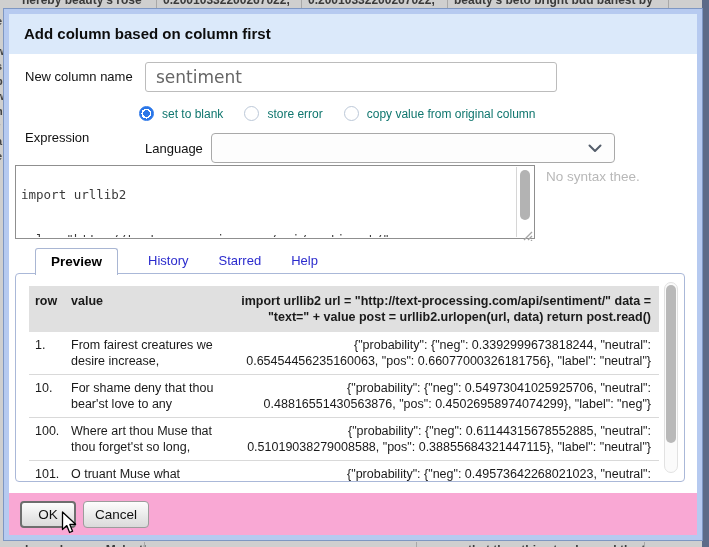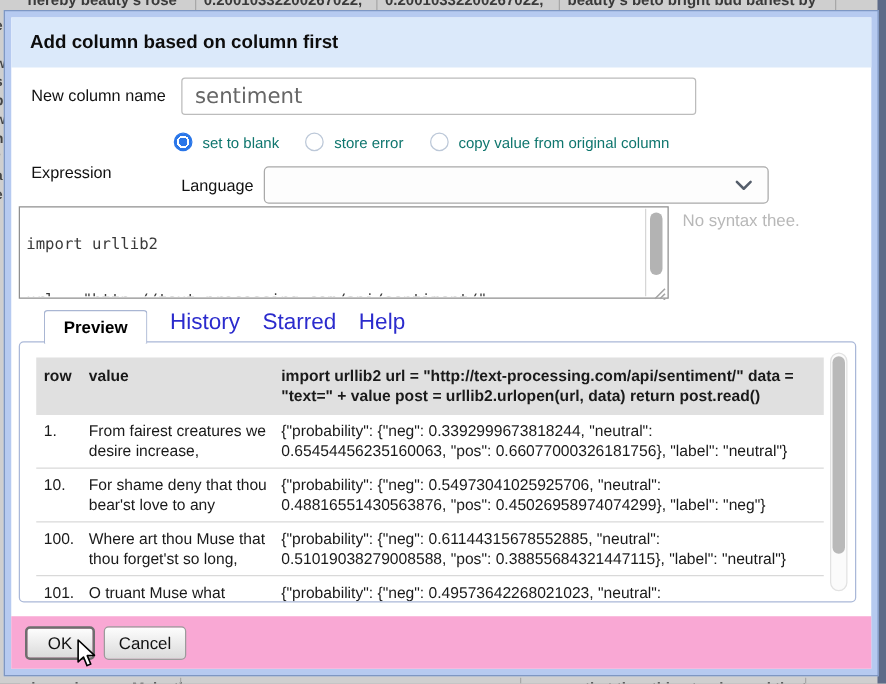--- a/index.html
+++ b/index.html
@@ -67,34 +67,34 @@
   .resize-grip { position:absolute; right:1px; bottom:1px; width:10px; height:10px; }
 
   .syntax-status { position:absolute; left:537px; top:155px; font-size:13.5px; color:#b8b8b8; }
 
   
   .tabs { position:absolute; left:26px; top:234px; height:26px; display:flex; align-items:flex-end; }
   .tab-active {
     background:#fff; border:1px solid #a9b6d3; border-bottom:none; border-radius:3px 3px 0 0;
     font-size:13.5px; font-weight:bold; color:#000; padding:5px 15px 6px 15px; position:relative; z-index:2; top:1px;
   }
-  .tab-link { font-size:18px; color:#2b2bcd; padding:5px 0 6px 0; margin-left:18px; cursor:pointer; }
+  .tab-link { font-size:13px; color:#2b2bcd; padding:5px 0 6px 0; margin-left:30px; cursor:pointer; }
 
   
   .panel {
     position:absolute; left:6px; top:259px; width:670px; height:209px;
     border:1px solid #aab8d8; border-radius:4px; background:#fff; overflow:hidden;
   }
   .tbl { position:absolute; left:13px; top:12px; width:630px; font-size:12.5px; line-height:16px; color:#1a1a1a; }
   .tbl-row { display:flex; padding:5px 8px 5px 6px; border-bottom:1px solid #d9d9d9; }
   .tbl-row:last-child { border-bottom:1px solid #d9d9d9; }
   .tbl-head { background:#e0e0e0; font-weight:bold; border-bottom:none; padding:7px 8px 7px 6px; }
   .col-num { flex:0 0 36px; }
   .col-val { flex:0 0 146px; margin-right:8px; }
-  .col-res { flex:1 1 auto; }
+  .col-res { flex:1 1 auto;text-align:right; }
   .tbl-head .col-res { font-weight:bold; }
   .panel-scrollbar { position:absolute; top:8px; bottom:8px; right:6px; width:14px;
     background:#fbfbfb; border:1px solid #e2e2e2; border-radius:7px; }
   .panel-scroll-thumb { position:absolute; top:2px; left:1px; width:10px; height:158px; background:#b9b9b9; border-radius:5px; }
 
   
   .dlg-footer { position:absolute; left:0; right:0; top:479px; height:42px; background:#f9a8d4;text-align:right; }
   .btn {
     position:absolute; top:8px; height:27px; border-radius:4px;
     background:linear-gradient(#fdfdfd,#dadada); font-size:13.5px; color:#111;

